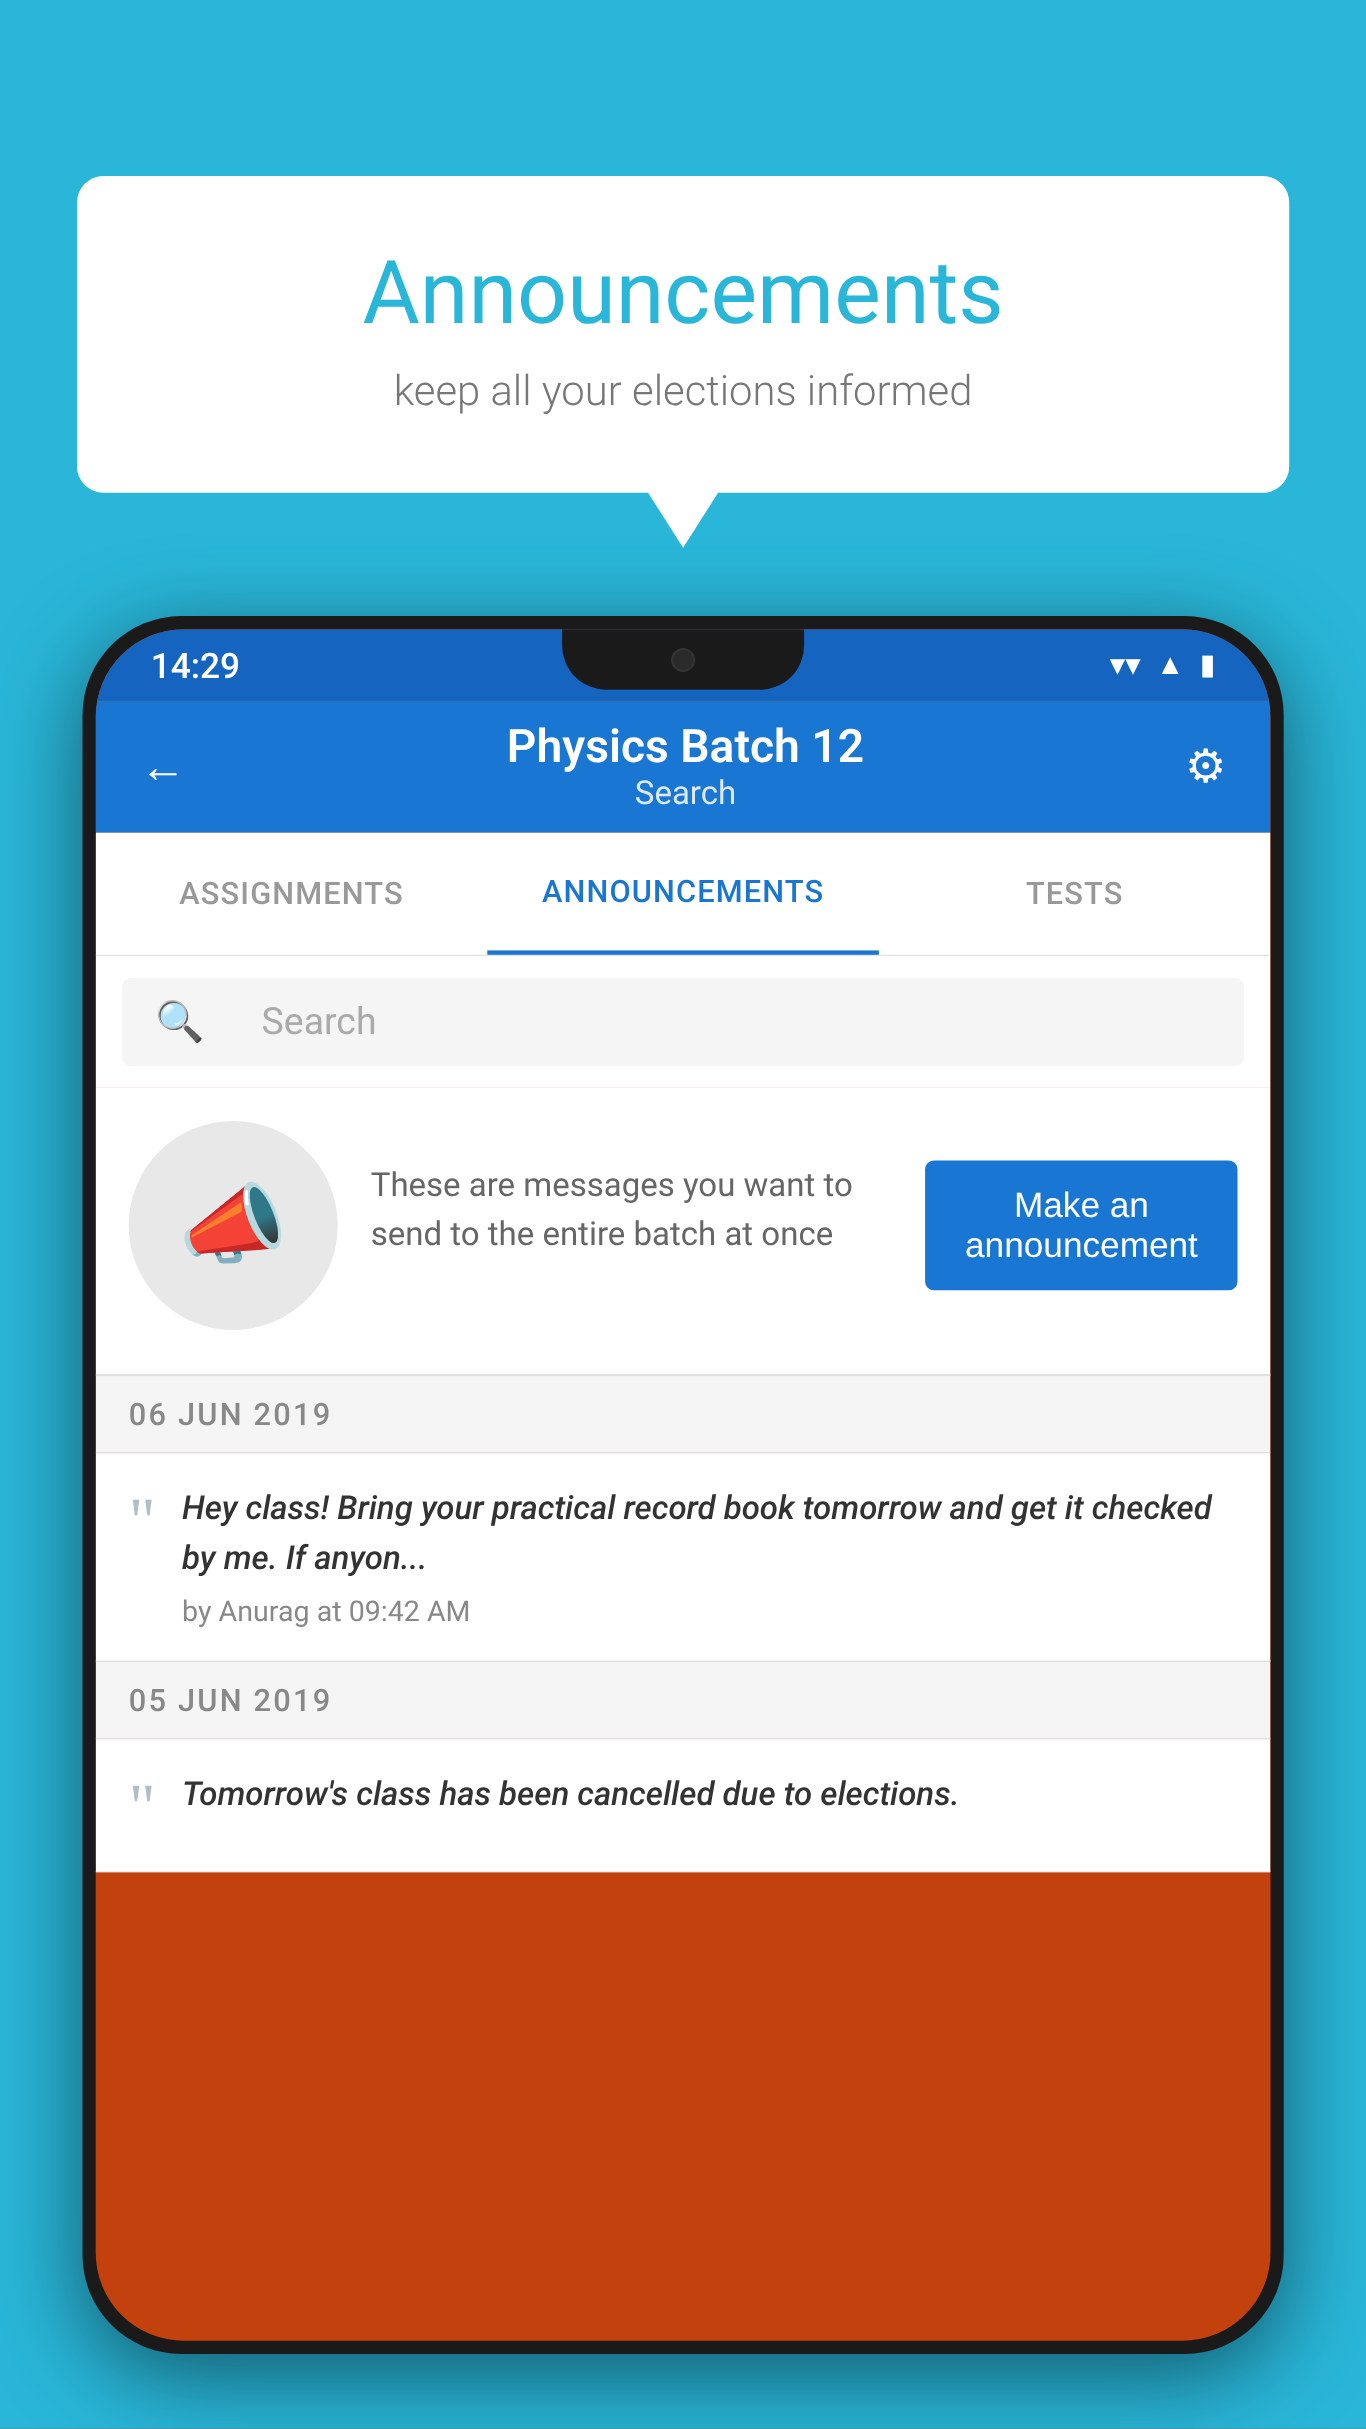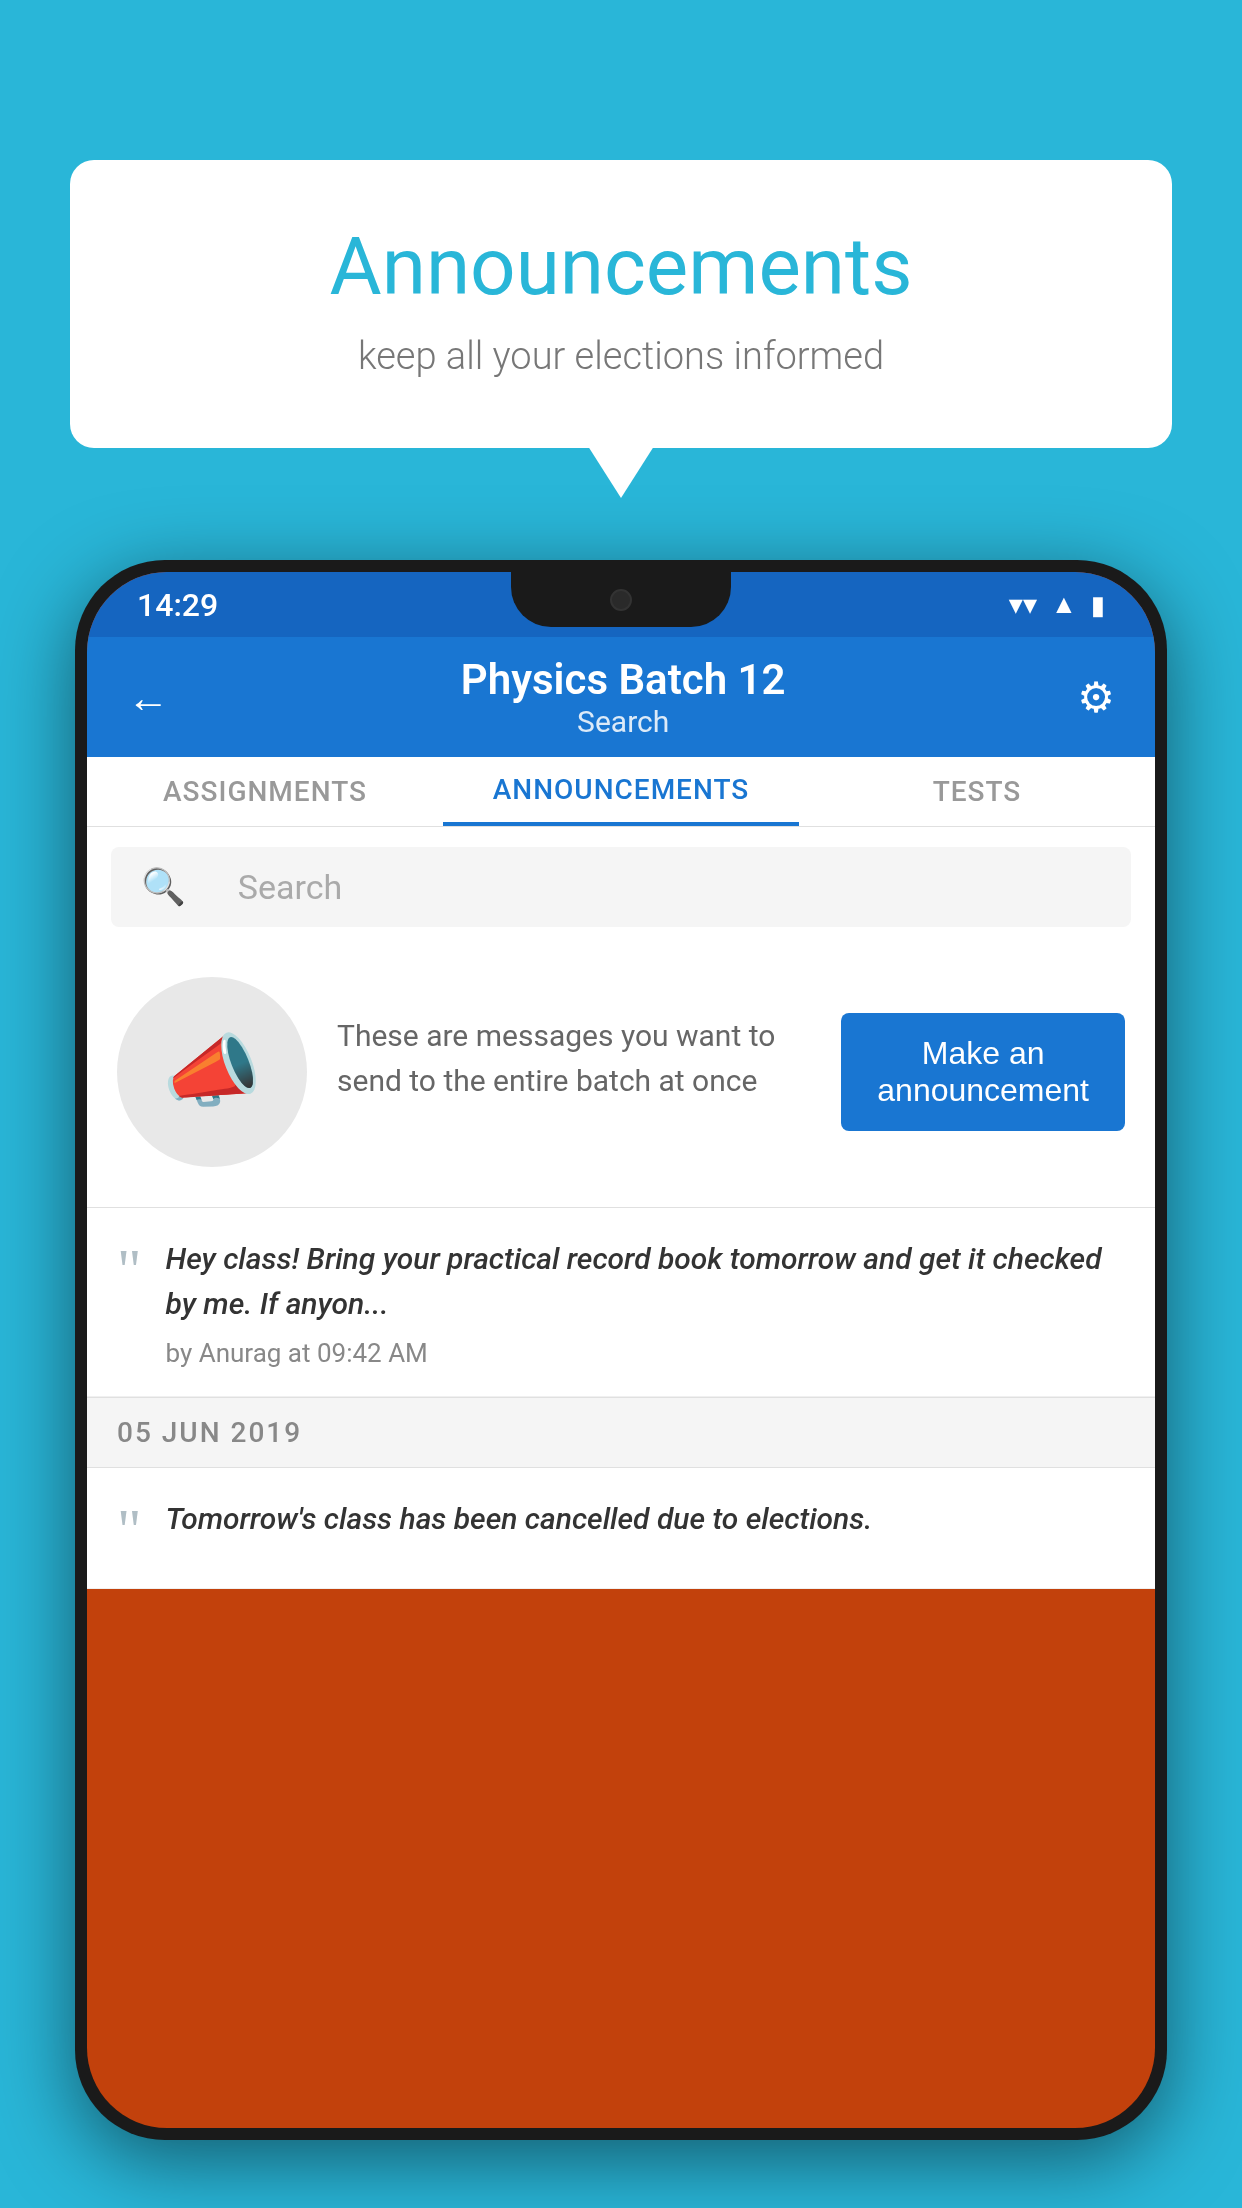--- a/index.html
+++ b/index.html
@@ -180,21 +180,21 @@
       color: white;
       font-size: 42px;
       cursor: pointer;
       padding: 10px;
     }
 
     
     .tabs-container {
       background: white;
       display: flex;
-      height: 70px;
+      height: 112px;
       border-bottom: 1px solid #e0e0e0;
       position: relative;
     }
 
     .tab {
       flex: 1;
       display: flex;
       align-items: center;
       justify-content: center;
       font-size: 28px;
@@ -411,20 +411,23 @@
       <div class="promo-card">
         <div class="promo-icon-circle">
           <span class="megaphone-icon">📣</span>
         </div>
         <div class="promo-content">
           <div class="promo-text">These are messages you want to send to the entire batch at once</div>
           <button class="make-announcement-btn">Make an announcement</button>
         </div>
       </div>
 
+      <div class="date-divider">
+        <span class="date-divider-text">06  JUN  2019</span>
+      </div>
       <div class="announcement-item">
         <div class="quote-icon">"</div>
         <div class="announcement-content">
           <div class="announcement-text">Hey class! Bring your practical record book tomorrow and get it checked by me. If anyon...</div>
           <div class="announcement-meta">by Anurag at 09:42 AM</div>
         </div>
       </div>
 
       <div class="date-divider">
         <span class="date-divider-text">05  JUN  2019</span>

